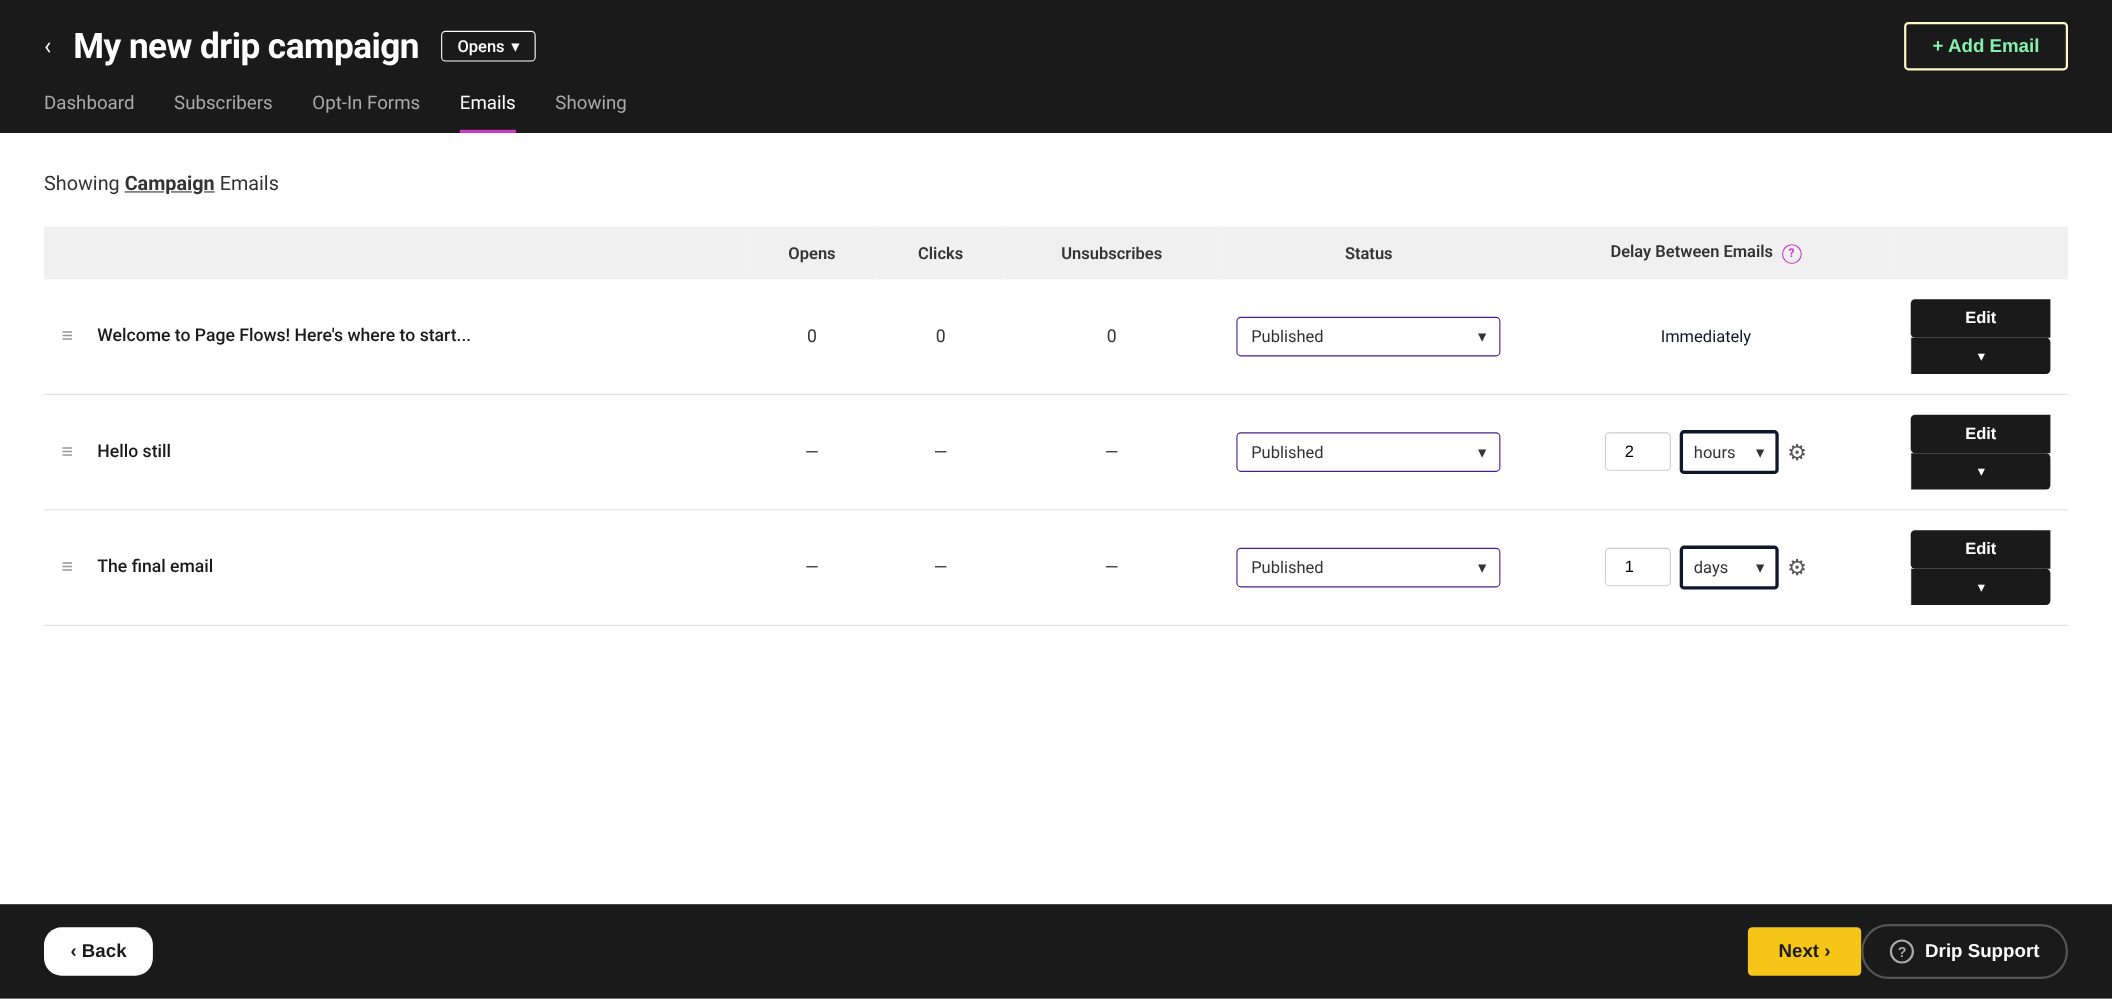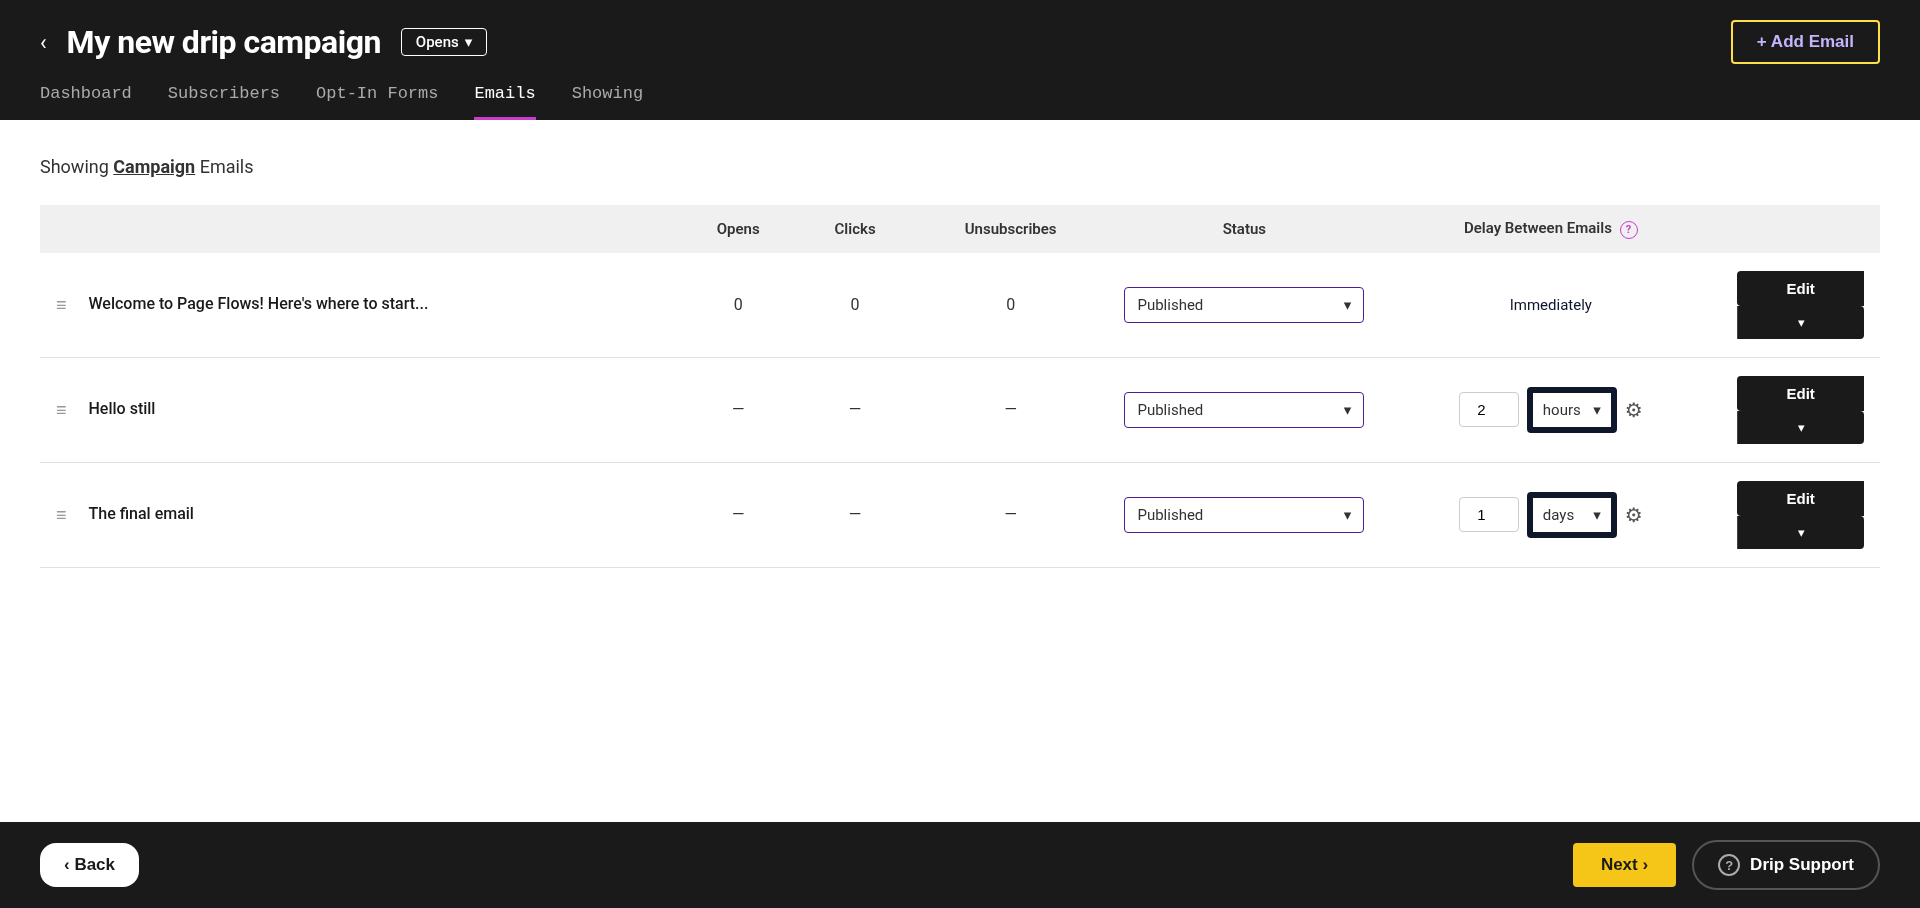--- a/index.html
+++ b/index.html
@@ -40,22 +40,22 @@
       padding: 4px 14px;
       border-radius: 4px;
       font-size: 15px;
       font-weight: 500;
       display: flex;
       align-items: center;
       gap: 6px;
       cursor: pointer;
     }
     .add-email-btn {
-      border: 2px solid #fde047;
-      color: #c4b5fd;
+      border: 2px solid #fef9c3;
+      color: #86efac;
       background: transparent;
       padding: 10px 24px;
       border-radius: 4px;
       font-size: 17px;
       font-weight: 600;
       cursor: pointer;
       display: flex;
       align-items: center;
       gap: 6px;
       margin-left: 28px;
@@ -66,21 +66,20 @@
       display: flex;
       gap: 36px;
     }
     .nav-tab {
       color: #aaa;
       font-size: 17px;
       padding-bottom: 14px;
       cursor: pointer;
       border-bottom: 3px solid transparent;
       text-decoration: none;
-      font-family: Liberation Mono, monospace;
     }
     .nav-tab.active {
       color: #fff;
       border-bottom: 3px solid #c93dcc;
     }
 
     
     .main {
       flex: 1;
       padding: 36px 40px 20px 40px;
@@ -167,21 +166,21 @@
     }
     .delay-input {
       border: 1px solid #ccc;
       border-radius: 4px;
       padding: 8px 10px;
       font-size: 15px;
       width: 60px;
       text-align: center;
     }
     .delay-unit-select {
-      border: 6px solid #0f172a;
+      border: 3px solid #0f172a;
       border-radius: 4px;
       padding: 8px 10px;
       font-size: 15px;
       background: #fff;
       cursor: pointer;
       display: flex;
       align-items: center;
       gap: 6px;
       min-width: 90px;
       justify-content: space-between;
@@ -268,21 +267,21 @@
       font-size: 17px;
       font-weight: 600;
       cursor: pointer;
       display: flex;
       align-items: center;
       gap: 8px;
     }
     .footer-right {
       display: flex;
       align-items: center;
-      gap: 16px;
+      gap: 0;
     }
     .next-btn {
       background: #f5c518;
       color: #1a1a1a;
       border: none;
       padding: 12px 28px;
       border-radius: 4px;
       font-size: 17px;
       font-weight: 700;
       cursor: pointer;

